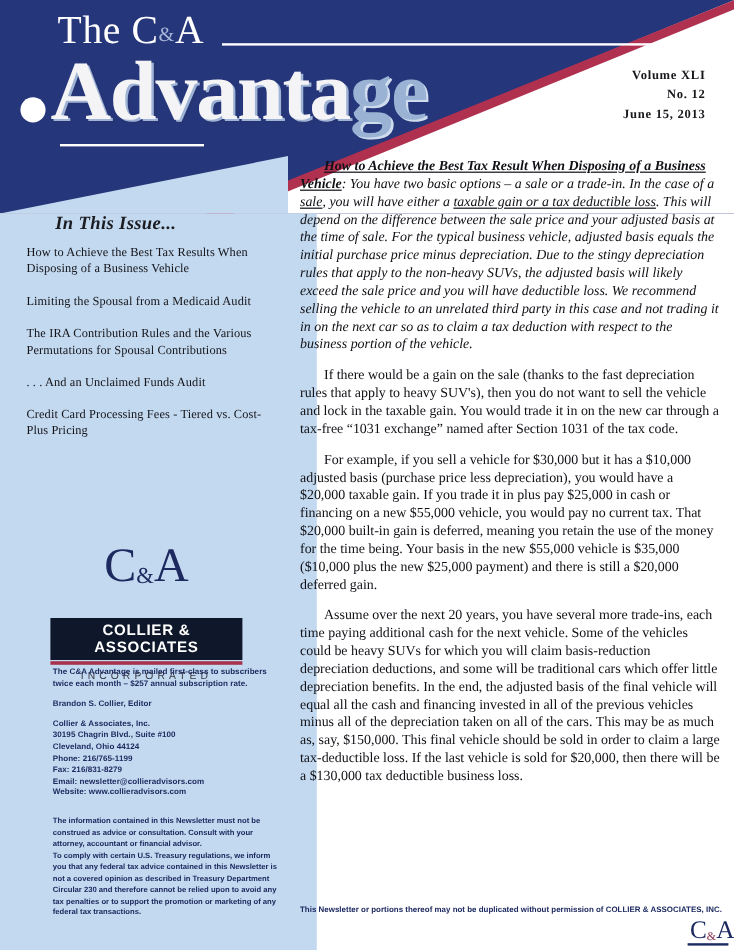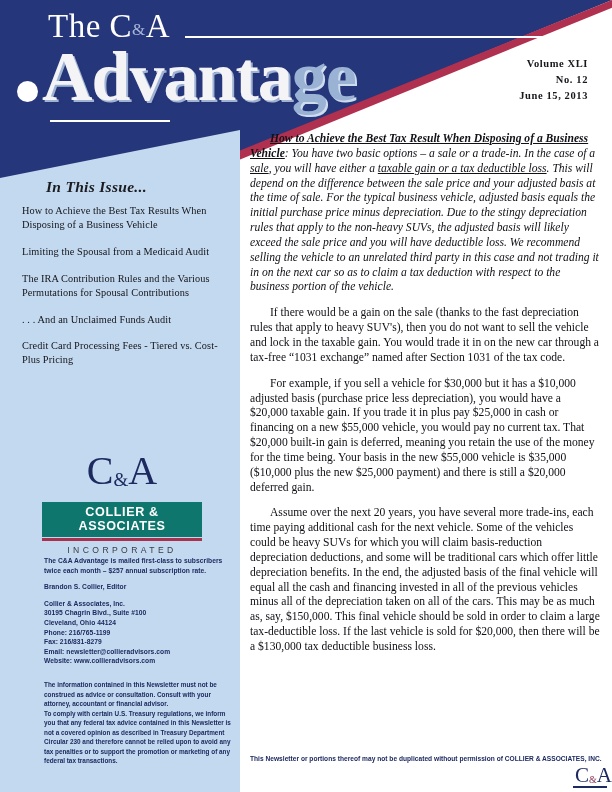--- a/index.html
+++ b/index.html
@@ -125,20 +125,21 @@
     letter-spacing: 0.6px;
   }
 
   
   #sidebar {
     position: absolute;
     left: 0; top: 178px;
     width: 240px;
     height: 614px;
     background: #c3d9ef;
+    padding-left: 24px;
   }
   .sb-title {
     position: absolute;
     left: 46px; top: 0px;
     font-family: "Liberation Serif", serif;
     font-weight: bold;
     font-style: italic;
     font-size: 15.5px;
     color: #1b1b22;
     letter-spacing: 0.3px;
@@ -169,22 +170,22 @@
     font-size: 40px;
     line-height: 40px;
     color: #1d2a60;
     letter-spacing: 0px;
   }
   .logo-ca .amp2 {
     font-size: 19px;
     vertical-align: -2px;
   }
   .logo-band {
-    margin-top: 2px;
-    background: #0f766e;
+    margin-top: 14px;
+    background: #0f172a;
     color: #ffffff;
     font-family: "Liberation Sans", sans-serif;
     font-size: 12.6px;
     letter-spacing: 0.6px;
     text-align: center;
     padding: 3px 2px 4px 2px;
     font-weight: bold;
   }
   .logo-redline {
     height: 2.5px;

